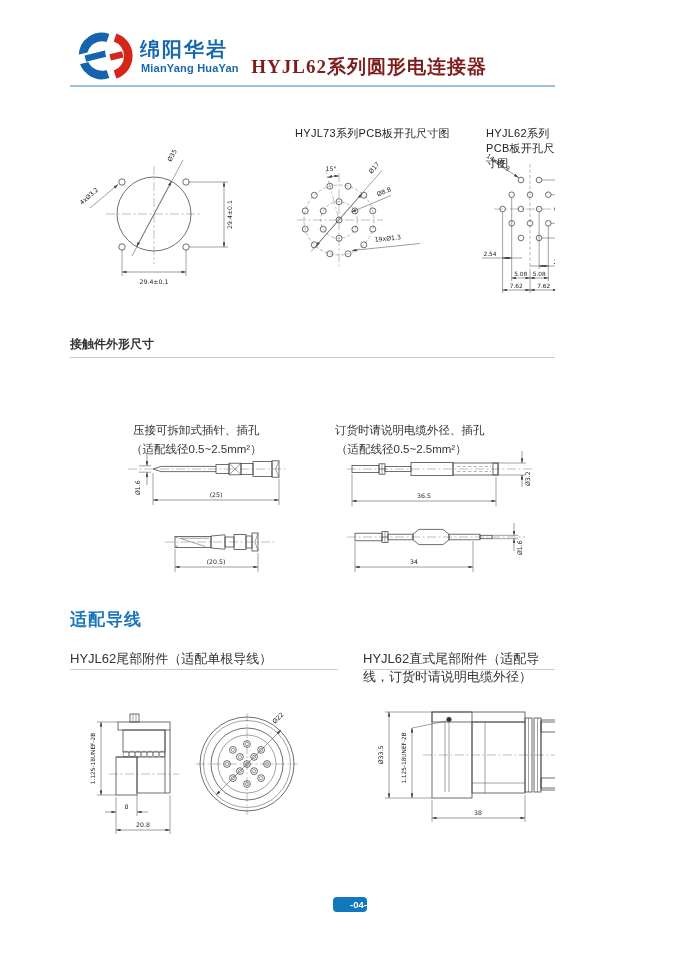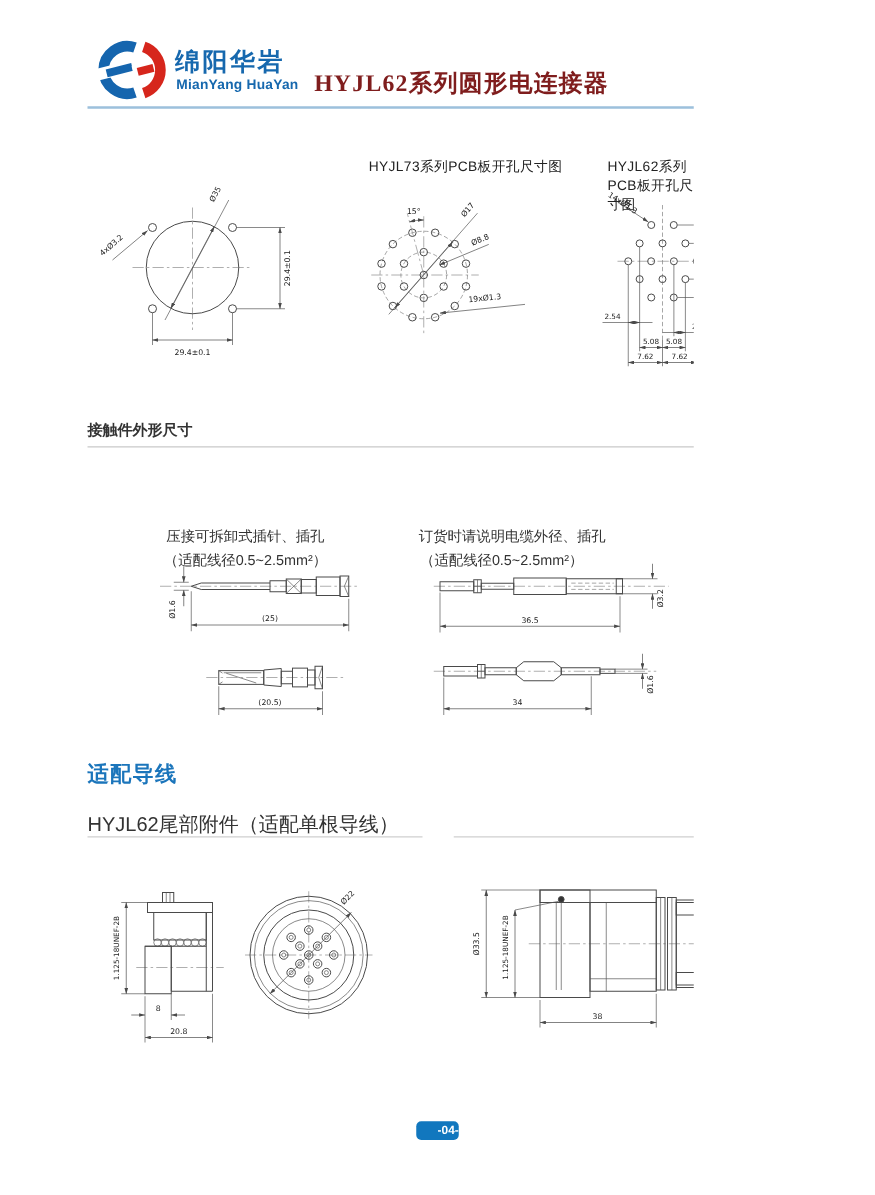--- a/index.html
+++ b/index.html
@@ -4,21 +4,21 @@
 <style>
   html,body{margin:0;padding:0;background:#ffffff;font-family:"Liberation Sans",sans-serif;}
   #page{position:relative;width:555px;height:956px;background:#fff;overflow:hidden;}
   .abs{position:absolute;}
   .drw-label{font-size:11px;color:#222;letter-spacing:.3px;}
   .sec-title{font-size:12px;font-weight:bold;color:#333;}
   .rule{height:1px;background:#c9c9c9;}
   .hdr-rule{height:1.5px;background:#9cc0dc;}
   .sub-label{font-size:11.5px;color:#333;line-height:19px;margin-top:40px;}
   .tail-title{font-size:17px;font-weight:bold;color:#1b75bb;letter-spacing:1px;}
-  .tail-sub{font-size:16px;color:#333;}
+  .tail-sub{font-size:13px;color:#333;}
   .tail-underline{height:1px;background:#cfcfcf;}
   .logo-cn{font-size:20px;font-weight:bold;color:#1668ae;letter-spacing:2px;}
   .logo-en{font-size:11px;font-weight:bold;color:#1668ae;letter-spacing:.2px;}
   .doc-title{font-family:"Liberation Serif",serif;font-size:19px;font-weight:bold;color:#7f1d1d;letter-spacing:1px;}
   .footer-badge{width:34px;height:15px;background:#1177be;border-radius:4px;color:#fff;
     font-size:9.5px;text-align:right;line-height:15px;font-weight:bold;}
   svg.drw{position:absolute;overflow:visible;}
   .ln{stroke:#4a4a4a;stroke-width:.8;fill:none;}
   .lnf{stroke:#4a4a4a;stroke-width:.8;}
   .thin{stroke:#555;stroke-width:.55;fill:none;}
@@ -300,20 +300,21 @@
     <text class="dm" transform="translate(177,40) rotate(-90)">Ø1.6</text>
     <line class="thin" x1="10" y1="27" x2="10" y2="57"></line>
     <line class="thin" x1="128" y1="26" x2="128" y2="57"></line>
     <line class="dim" x1="10" y1="52" x2="128" y2="52" marker-start="url(#as)" marker-end="url(#ae)"></line>
     <text class="dm" x="69" y="49" text-anchor="middle">34</text>
   </svg>
 
   <div class="abs tail-title" style="left:70px;top:608px">适配导线</div>
   <div class="abs tail-sub" style="left:70px;top:650px">HYJL62尾部附件（适配单根导线）</div>
   <div class="abs tail-underline" style="left:70px;top:669px;width:268px"></div>
+  <div class="abs tail-sub" style="left:363px;top:650px">HYJL62直式尾部附件（适配导线，订货时请说明电缆外径）</div>
   <div class="abs tail-underline" style="left:363px;top:669px;width:267px"></div>
 
   <svg class="drw" style="left:85px;top:700px" width="112" height="148" viewBox="0 0 112 148">
     <line class="cl" x1="24" y1="74" x2="94" y2="74"></line>
     <rect class="ln" x="45" y="14" width="9" height="8"></rect>
     <line class="thin" x1="48" y1="14" x2="48" y2="22"></line>
     <line class="thin" x1="51" y1="14" x2="51" y2="22"></line>
     <rect class="ln" x="33" y="22" width="52" height="8" fill="url(#hat)"></rect>
     <rect class="ln" x="38" y="30" width="42" height="22" fill="url(#xhat)"></rect>
     <g>

